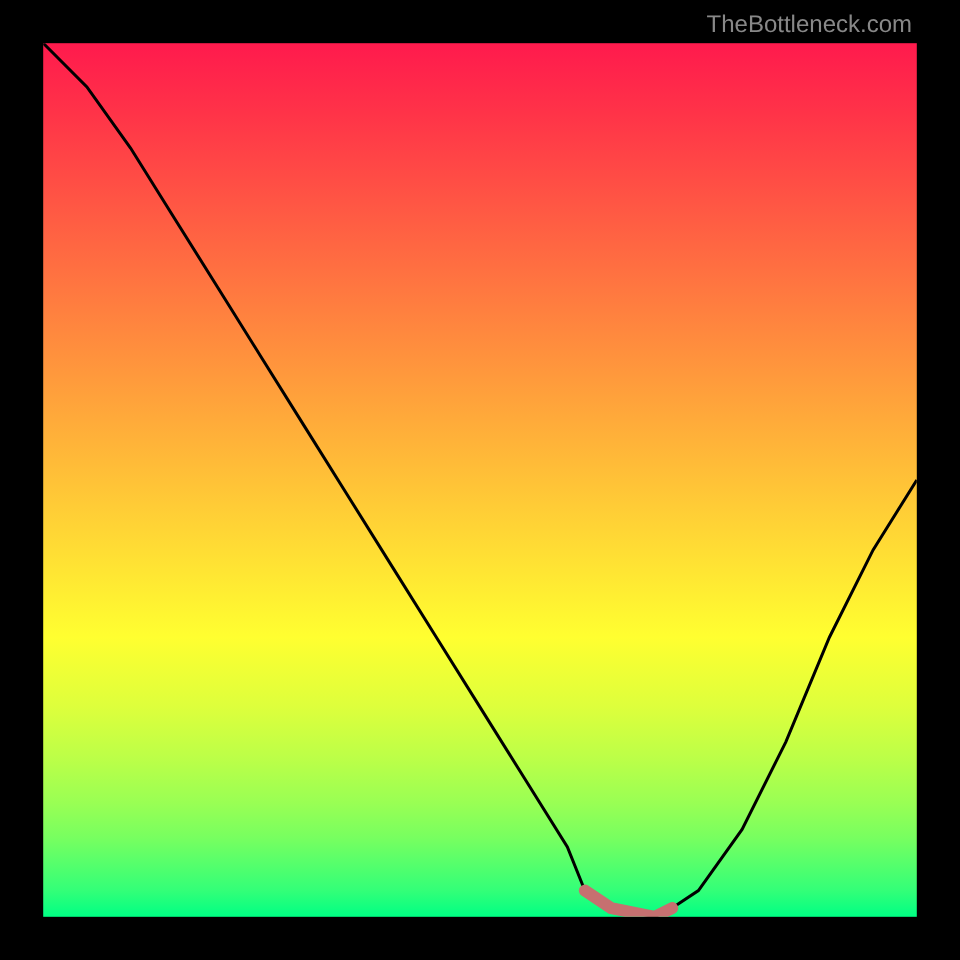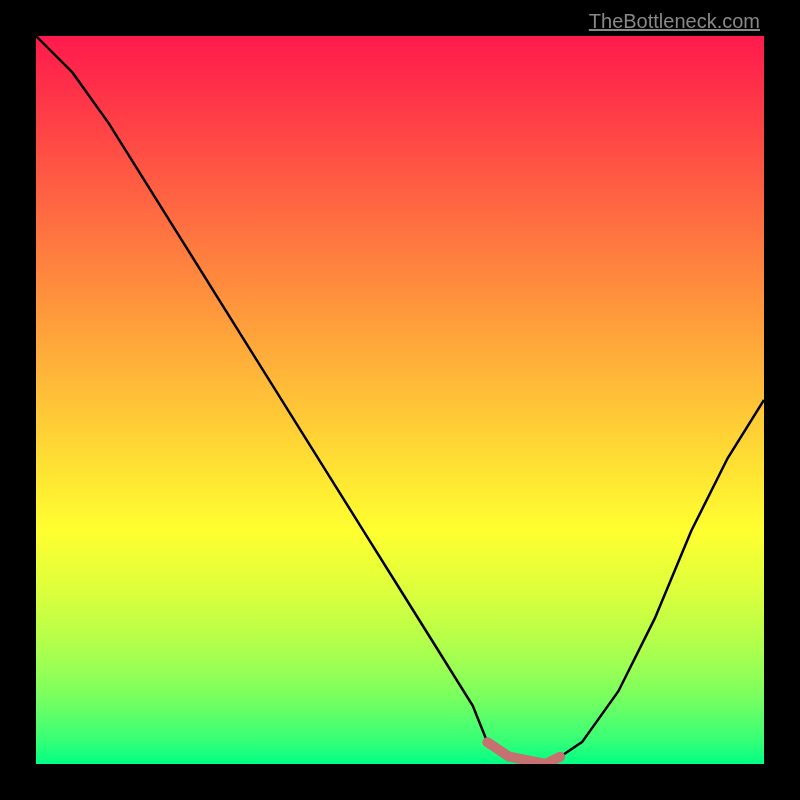--- a/index.html
+++ b/index.html
@@ -34,21 +34,20 @@
         #00ff84 100%
       );
     }
     .watermark {
       position: absolute;
       top: 10px;
       right: 40px;
       color: #888;
       font-size: 20px;
       z-index: 10;
-      text-decoration: underline;
     }
     .curve-svg {
       position: absolute;
       left: 36px;
       top: 36px;
       width: 728px;
       height: 728px;
       z-index: 5;
     }
   </style>

